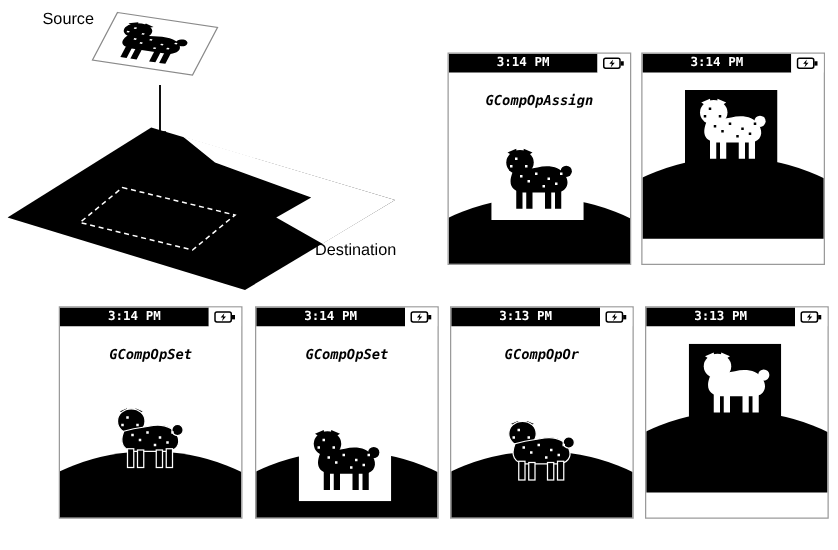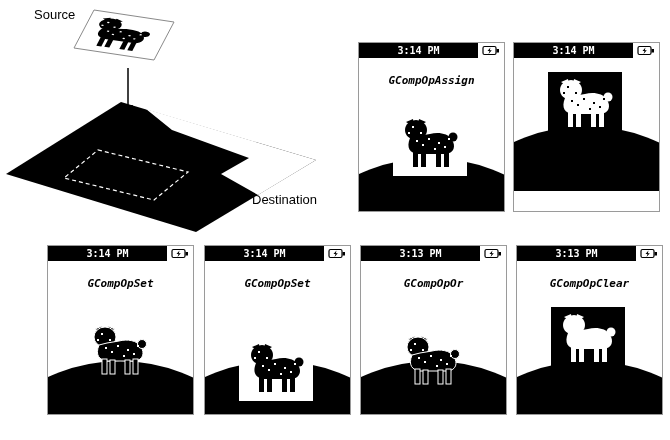--- a/index.html
+++ b/index.html
@@ -234,21 +234,20 @@
 
 <div class="screen s5">
   <div class="statusbar">
     <div class="timebar">3:13 PM</div>
     <div class="batt">
         <svg width="18" height="11">
           <use href="#battery"></use>
         </svg>
       </div>
   </div>
-  <div class="title">GCompOpClear</div>
   <div class="art clear">
     <div class="hill"></div>
     <div class="dogwrap">
       <svg viewBox="0 0 74 64">
           <rect class="box" x="0" y="0" width="74" height="64"></rect>
           <use href="#dog" x="5" y="6" width="64" height="52"></use>
         </svg>
     </div>
   </div>
 </div>

